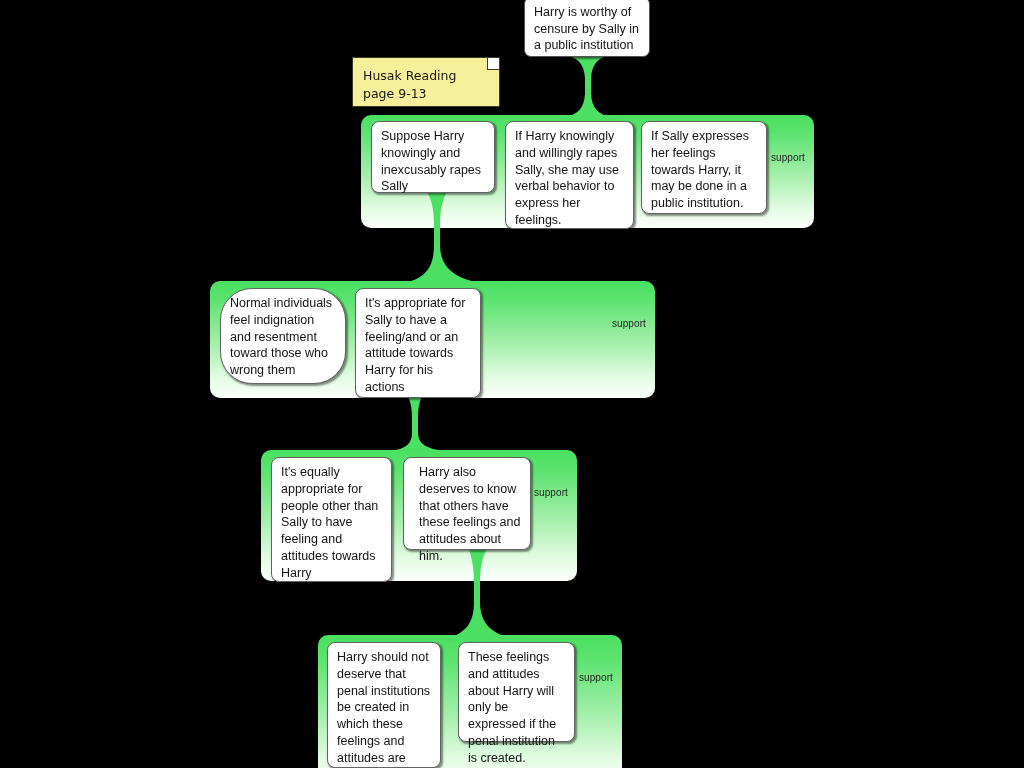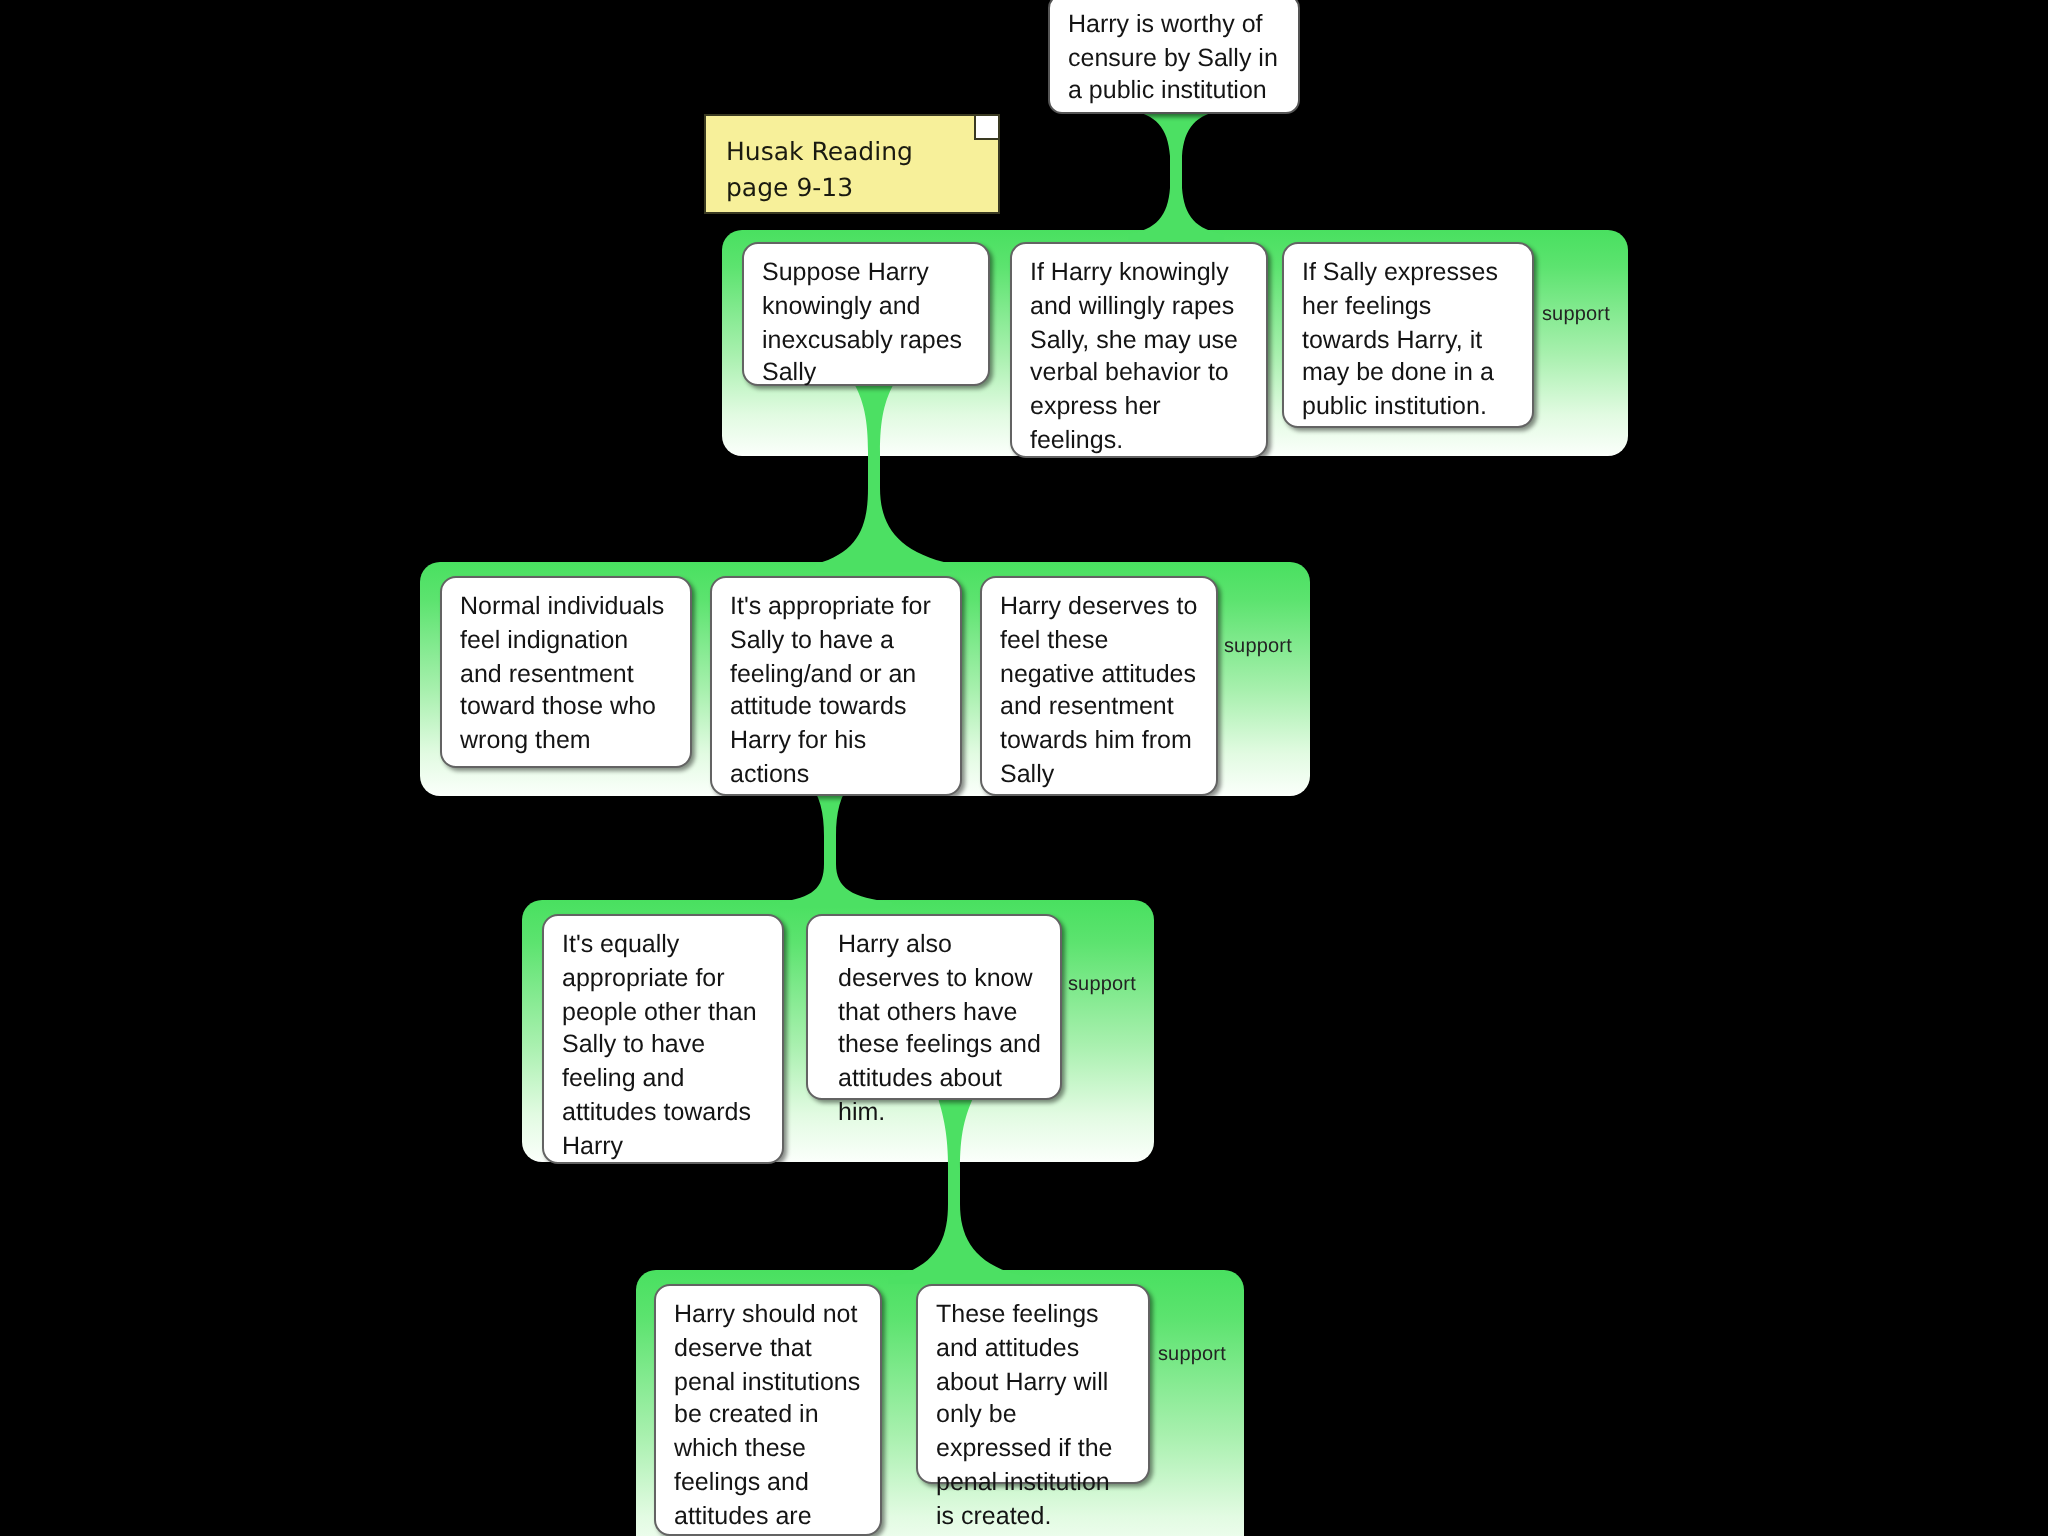--- a/index.html
+++ b/index.html
@@ -140,28 +140,25 @@
 
   <div class="link" style="left:404px; top:186px; width:76px; height:100px;">
     <svg width="76" height="100" viewBox="0 0 76 100">
       <path d="M 22 0 L 44 0 L 44 4 C 38 14 36 24 36 40 L 36 58 C 36 76 44 90 72 96 L 72 100 L 4 100 L 4 96 C 26 90 30 76 30 58 L 30 40 C 30 24 28 14 22 4 Z" fill="#4ce063"></path>
     </svg>
   </div>
 
   <div class="block" style="left:210px; top:281px; width:445px; height:117px;">
     <span class="support-label">support</span>
   </div>
-  <div class="card" style="left:220px; top:288px; width:126px; height:96px;">
+  <div class="card" style="left:220px; top:288px; width:126px; height:96px;border-radius:32px;">
     <span>Normal individuals feel indignation and resentment toward those who wrong them</span>
   </div>
   <div class="card" style="left:355px; top:288px; width:126px; height:110px;">
     <span>It's appropriate for Sally to have a feeling/and or an attitude towards Harry for his actions</span>
-  </div>
-  <div class="card" style="left:490px; top:288px; width:119px; height:110px;">
-    <span>Harry deserves to feel these negative attitudes and resentment towards him from Sally</span>
   </div>
 
   <div class="link" style="left:390px; top:386px; width:84px; height:68px;">
     <svg width="84" height="68" viewBox="0 0 84 68">
       <path d="M 14 0 L 36 0 L 36 4 C 30 12 28 20 28 32 L 28 46 C 28 58 36 63 56 65 L 56 68 L 0 68 L 0 65 C 16 63 22 58 22 46 L 22 32 C 22 20 20 12 14 4 Z" fill="#4ce063"></path>
     </svg>
   </div>
 
   <div class="block" style="left:261px; top:450px; width:316px; height:131px;">
     <span class="support-label">support</span>

